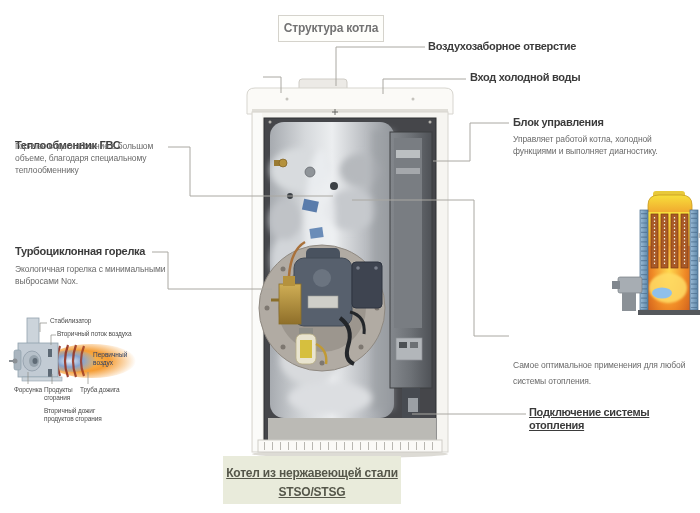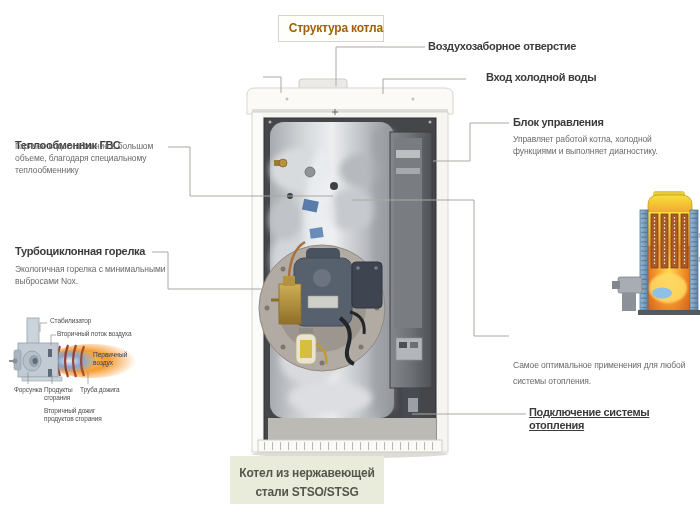--- a/index.html
+++ b/index.html
@@ -4,22 +4,22 @@
 <style>
   html,body{margin:0;padding:0;background:#fff;}
   .stage{position:relative;width:700px;height:513px;background:#ffffff;overflow:hidden;
          font-family:"Liberation Sans","DejaVu Sans",sans-serif;}
   .abs{position:absolute;}
   .ct{font-weight:bold;font-size:11px;color:#3b3b3b;letter-spacing:-0.3px;line-height:1.18;}
   .cd{font-size:8.5px;color:#6a6a6a;line-height:1.42;letter-spacing:-0.1px;}
   .cd-wide{line-height:1.85;}
   .tiny{font-size:6.5px;color:#4c4c4c;line-height:1.3;letter-spacing:-0.1px;}
   .tiny-flame{font-size:6.5px;color:#2c4066;line-height:1.3;}
-  .titlebox{border:1px solid #d5d3cc;background:#fefefb;text-align:right;font-weight:bold;
-            font-size:12px;color:#a16207;line-height:25px;letter-spacing:-0.2px;}
+  .titlebox{border:1px solid #d5d3cc;background:#fefefb;text-align:center;font-weight:bold;
+            font-size:12px;color:#737373;line-height:25px;letter-spacing:-0.2px;}
   .caption{background:#e9ebdb;text-align:center;font-weight:bold;font-size:12px;color:#55564a;
            line-height:1.55;padding-top:8px;box-sizing:border-box;letter-spacing:-0.2px;}
   .ra{text-align:right;}
   svg{display:block;}
 </style>
 </head>
 <body>
 
 <div class="stage">
 
@@ -233,33 +233,33 @@
   <div class="abs titlebox" style="left:278px;top:15px;width:104px;height:25px;">Структура котла</div>
 
 
   <div class="abs ct" style="left:15px;top:139px;">Теплообменник ГВС</div>
   <div class="abs cd" style="left:15px;top:140px;width:155px;">Горячее водоснабжение в большом объеме, благодаря специальному теплообменнику</div>
 
   <div class="abs ct" style="left:15px;top:245px;">Турбоциклонная горелка</div>
   <div class="abs cd" style="left:15px;top:263px;width:175px;">Экологичная горелка с минимальными выбросами Nox.</div>
 
   <div class="abs ct" style="left:428px;top:40px;">Воздухозаборное отверстие</div>
-  <div class="abs ct" style="left:470px;top:71px;margin-left:16px;">Вход холодной воды</div>
+  <div class="abs ct" style="left:470px;top:71px;">Вход холодной воды</div>
 
   <div class="abs ct" style="left:513px;top:116px;">Блок управления</div>
   <div class="abs cd" style="left:513px;top:133px;width:180px;">Управляет работой котла, холодной функциями и выполняет диагностику.</div>
 
 
   <div class="abs cd cd-wide" style="left:513px;top:358px;width:190px;">Самое оптимальное применения для любой системы отопления.</div>
 
   <div class="abs ct" style="left:529px;top:406px;text-decoration:underline;">Подключение системы отопления</div>
 
   <div class="abs tiny" style="left:50px;top:317px;">Стабилизатор</div>
   <div class="abs tiny" style="left:57px;top:330px;">Вторичный поток воздуха</div>
   <div class="abs tiny-flame" style="left:93px;top:351px;width:40px;">Первичный воздух</div>
   <div class="abs tiny" style="left:14px;top:386px;">Форсунка</div>
   <div class="abs tiny" style="left:44px;top:386px;width:38px;">Продукты сгорания</div>
   <div class="abs tiny" style="left:80px;top:386px;width:60px;">Труба дожига</div>
   <div class="abs tiny" style="left:44px;top:407px;width:60px;">Вторичный дожиг продуктов сгорания</div>
 
-  <div class="abs caption" style="left:230px;top:456px;width:154px;height:48px;">Котел из нержавеющей стали STSO/STSG</div>
+  <div class="abs caption" style="left:223px;top:456px;width:178px;height:48px;text-decoration:underline;">Котел из нержавеющей стали STSO/STSG</div>
 
 </div>
 
 </body></html>

